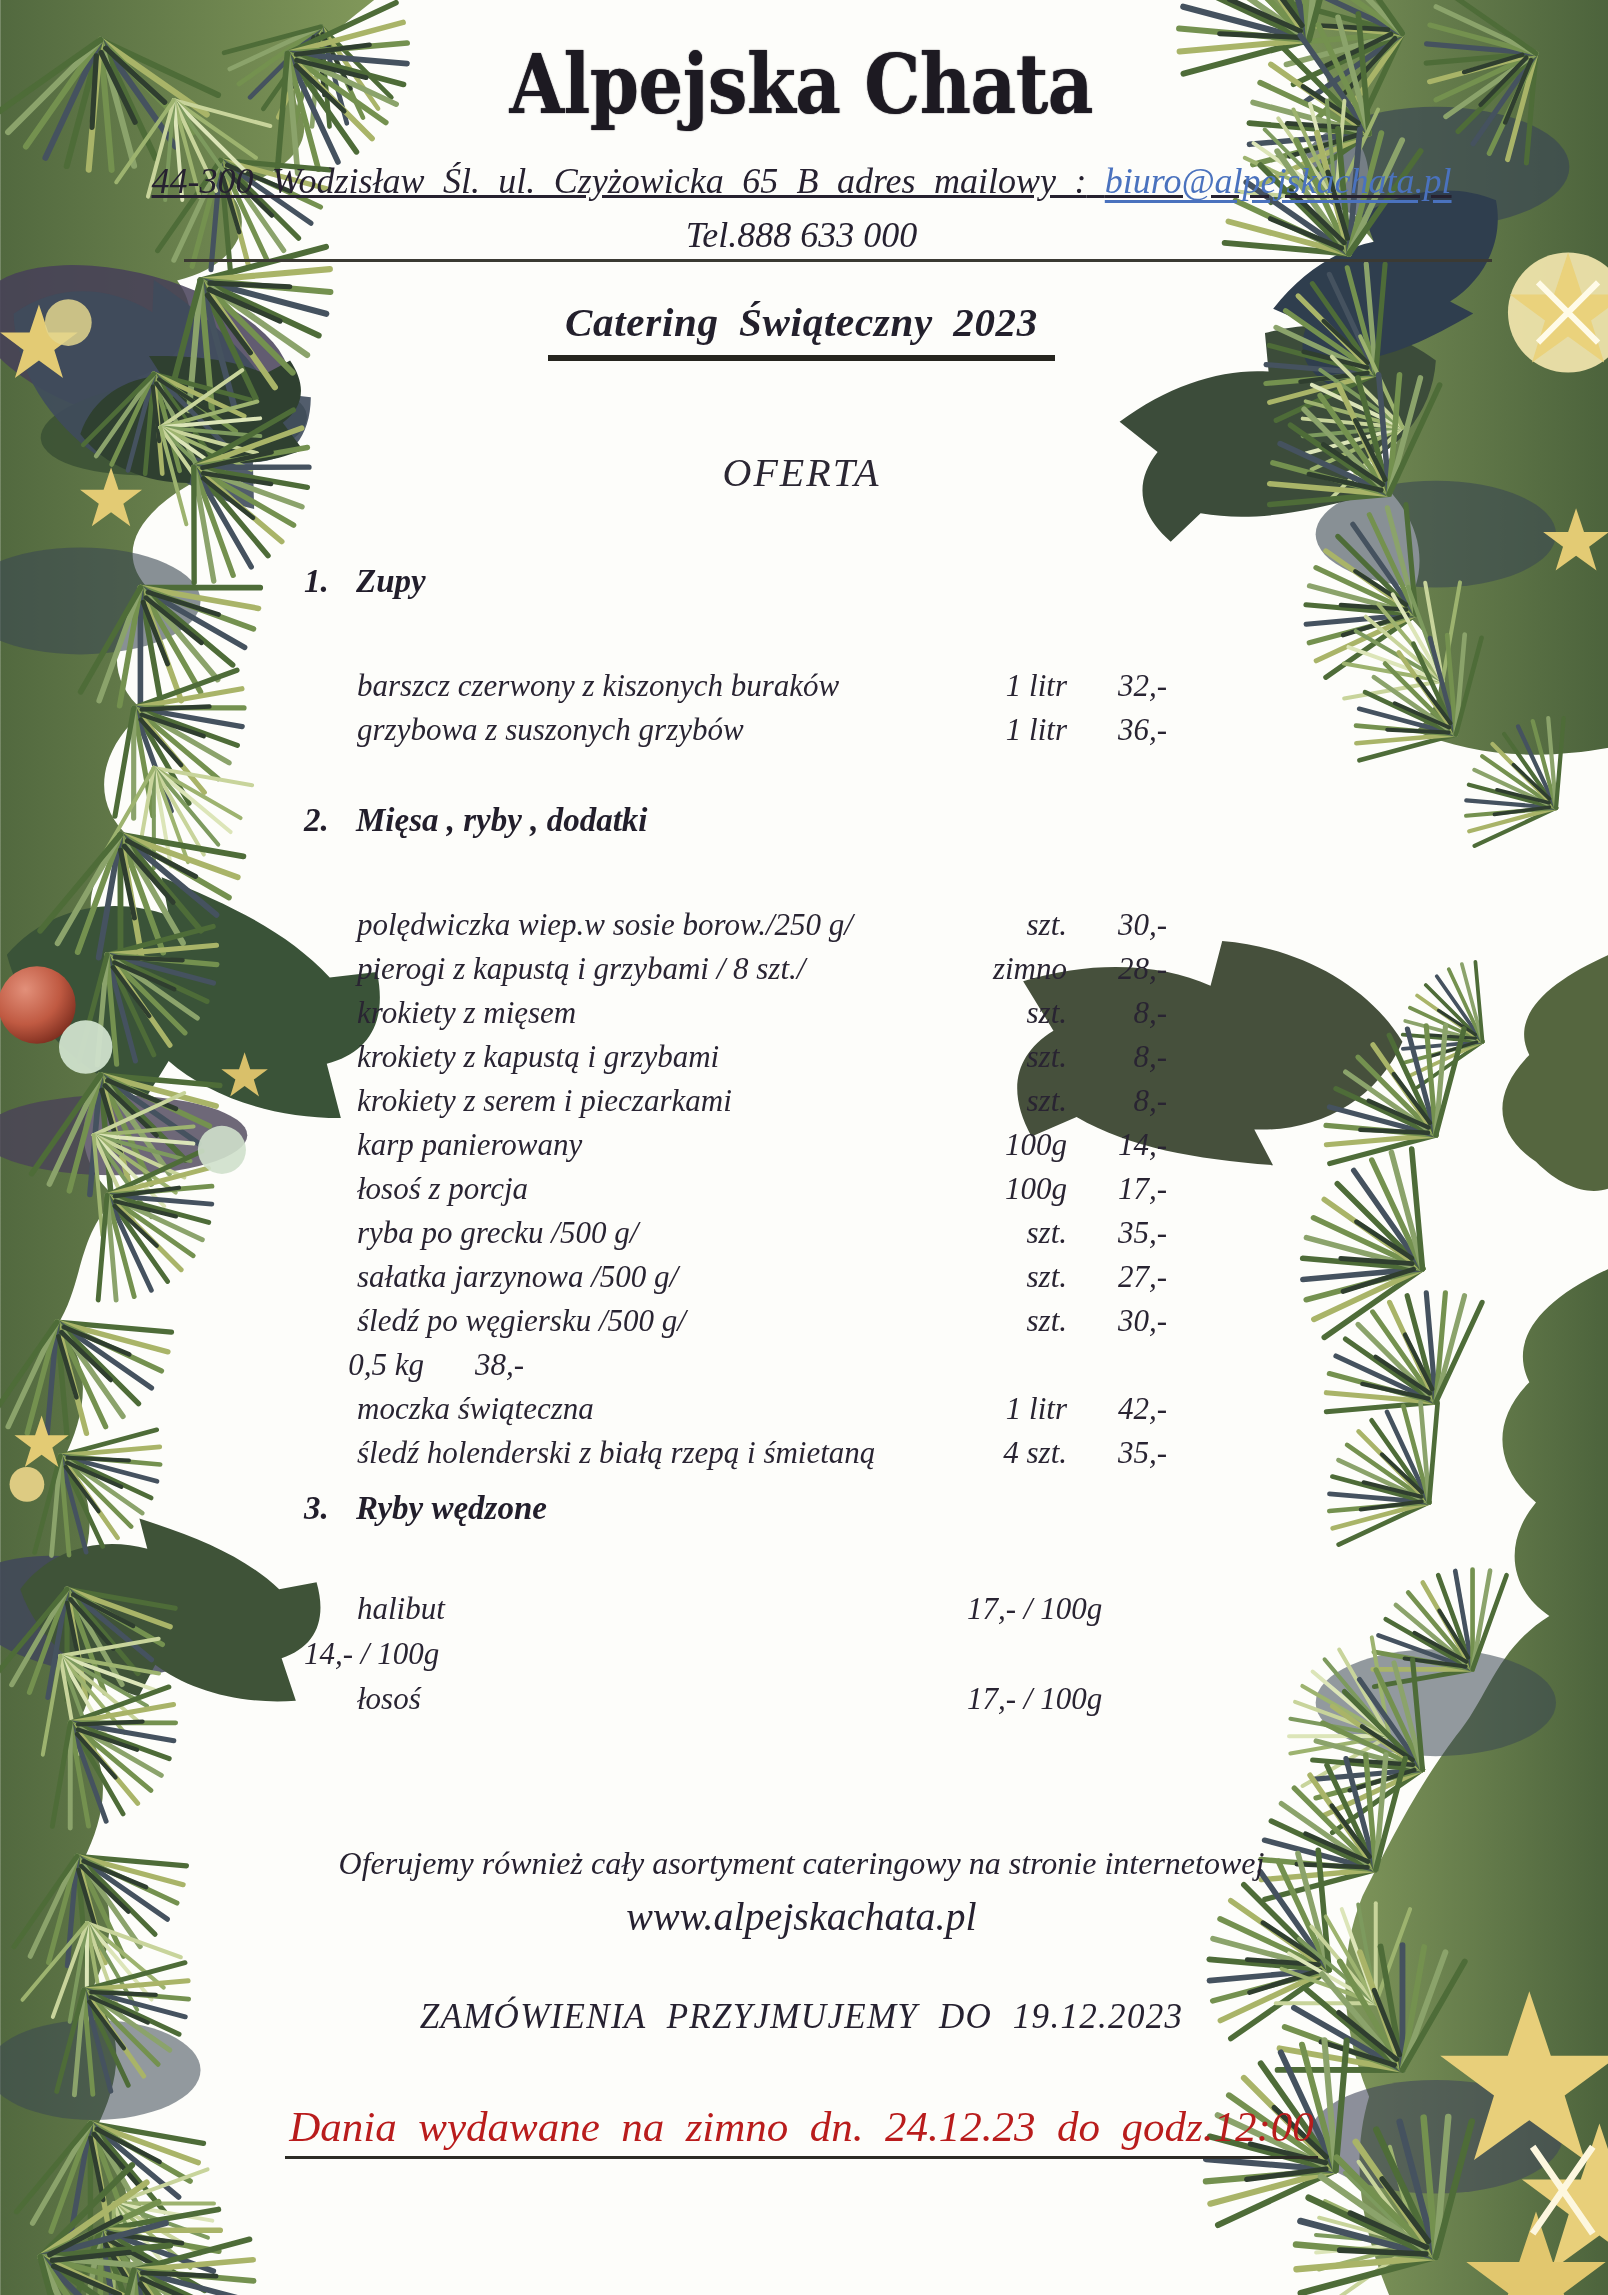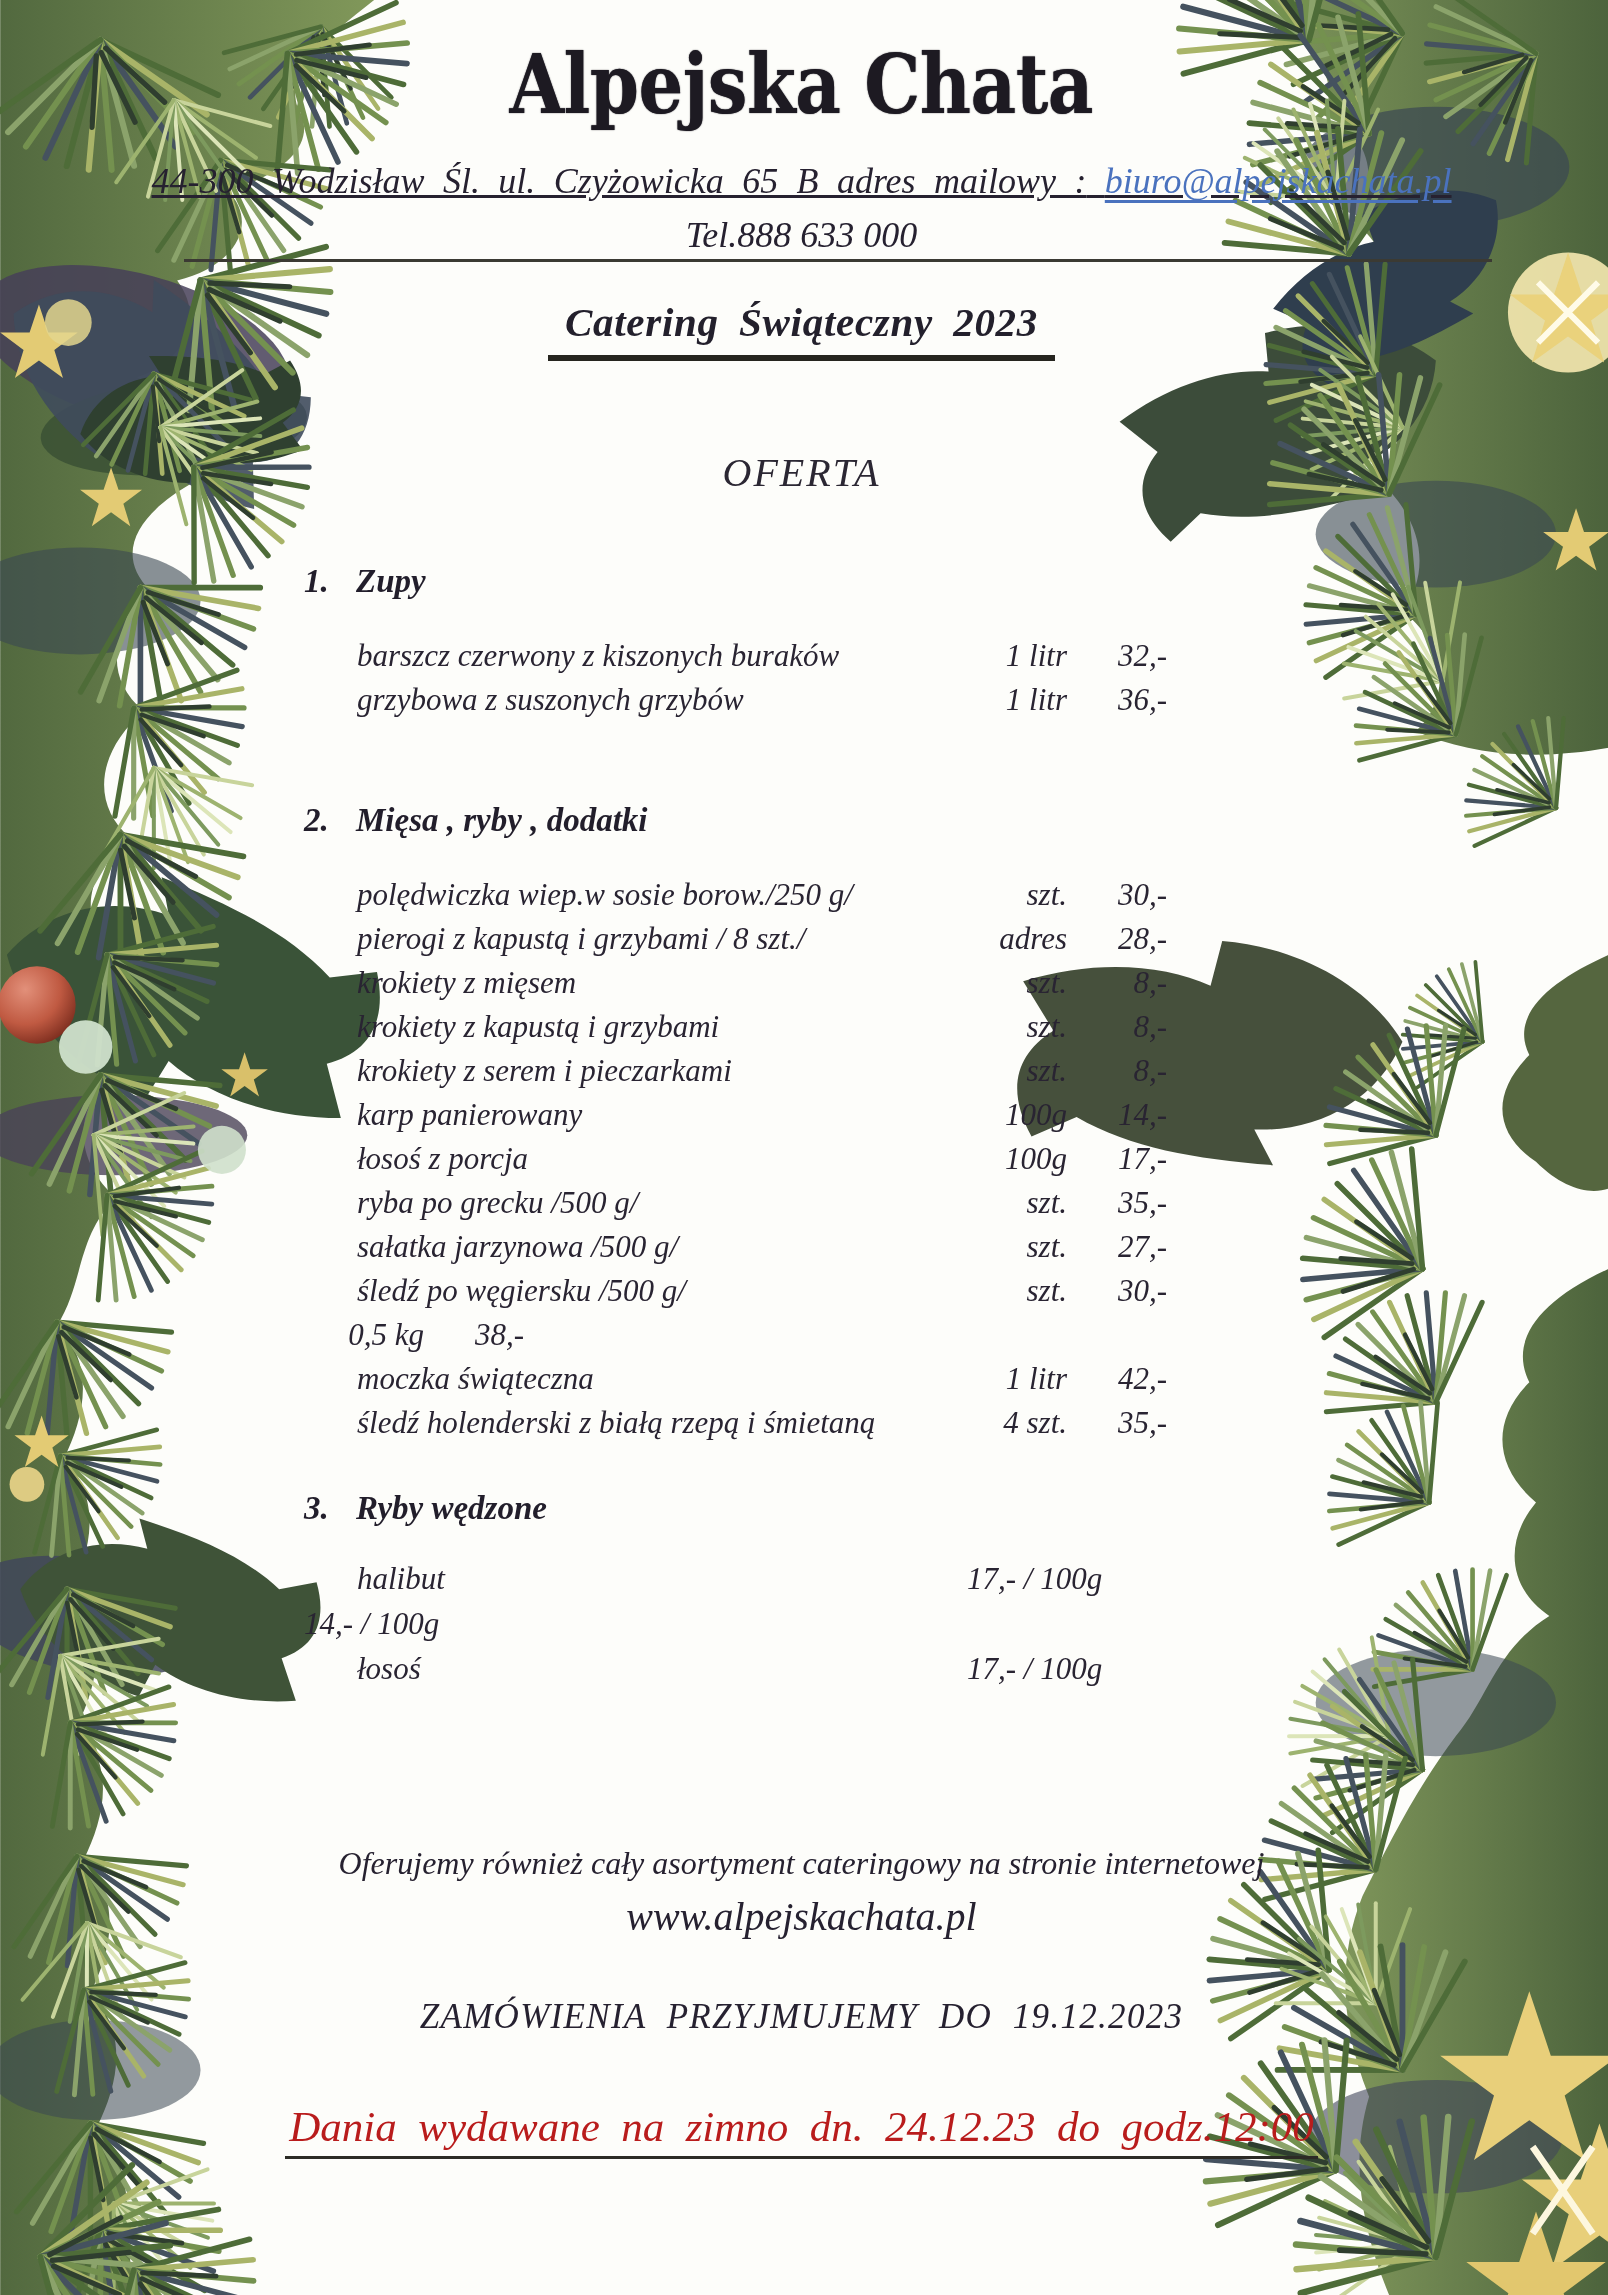--- a/index.html
+++ b/index.html
@@ -27,21 +27,21 @@
     border-bottom:6px solid #26251f;padding:0 17.4px 9.4px 17.4px;
   }
   .oferta{top:449px;font-style:italic;font-size:40px;letter-spacing:2px;color:#2b2733;}
   .sec-block{position:absolute;left:304px;width:863px;}
   .sec-head{display:flex;font-weight:bold;font-style:italic;font-size:33px;line-height:40px;color:#221e2b;}
   .sec-head .num{width:52px;}
   .items{margin-top:37px;}
   .row{display:flex;align-items:baseline;height:44px;font-style:italic;font-size:31px;color:#292432;}
   .row .name{flex:1;padding-left:53px;white-space:nowrap;}
   .row .unit{width:120px;text-align:right;white-space:nowrap;}
-  .row .price{width:100px;text-align:right;white-space:nowrap;}
+  .row .price{width:100px;text-align:right;white-space:nowrap;margin-top:30px;}
   #sec1{top:561px;}
   #sec2{top:800px;}
   #sec3{top:1488px;}
   #sec3 .items{margin-top:33px;}
   #sec3 .row{height:45px;}
   #sec3 .unit{width:0;}
   #sec3 .price{width:200px;text-align:left;}
   .info1{top:1845px;font-style:italic;font-size:32px;}
   .info2{top:1893px;font-style:italic;font-size:40px;}
   .orders{top:1997px;font-style:italic;font-size:35px;letter-spacing:1.3px;word-spacing:10.7px;}
@@ -257,21 +257,21 @@
       <span>Mięsa , ryby , dodatki</span>
     </div>
     <div class="items">
       <div class="row">
         <span class="name">polędwiczka wiep.w sosie borow./250 g/</span>
         <span class="unit">szt.</span>
         <span class="price">30,-</span>
       </div>
       <div class="row">
         <span class="name">pierogi z kapustą i grzybami / 8 szt./</span>
-        <span class="unit">adres</span>
+        <span class="unit">zimno</span>
         <span class="price">28,-</span>
       </div>
       <div class="row">
         <span class="name">krokiety z mięsem</span>
         <span class="unit">szt.</span>
         <span class="price">8,-</span>
       </div>
       <div class="row">
         <span class="name">krokiety z kapustą i grzybami</span>
         <span class="unit">szt.</span>

